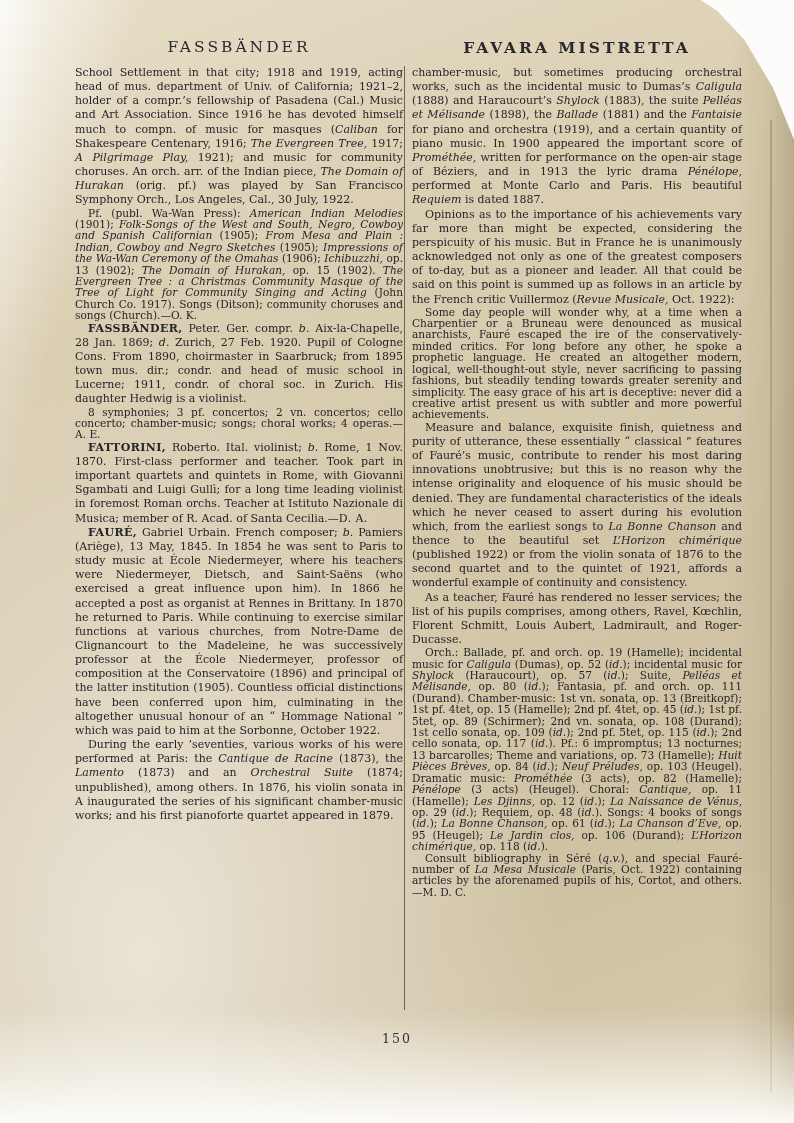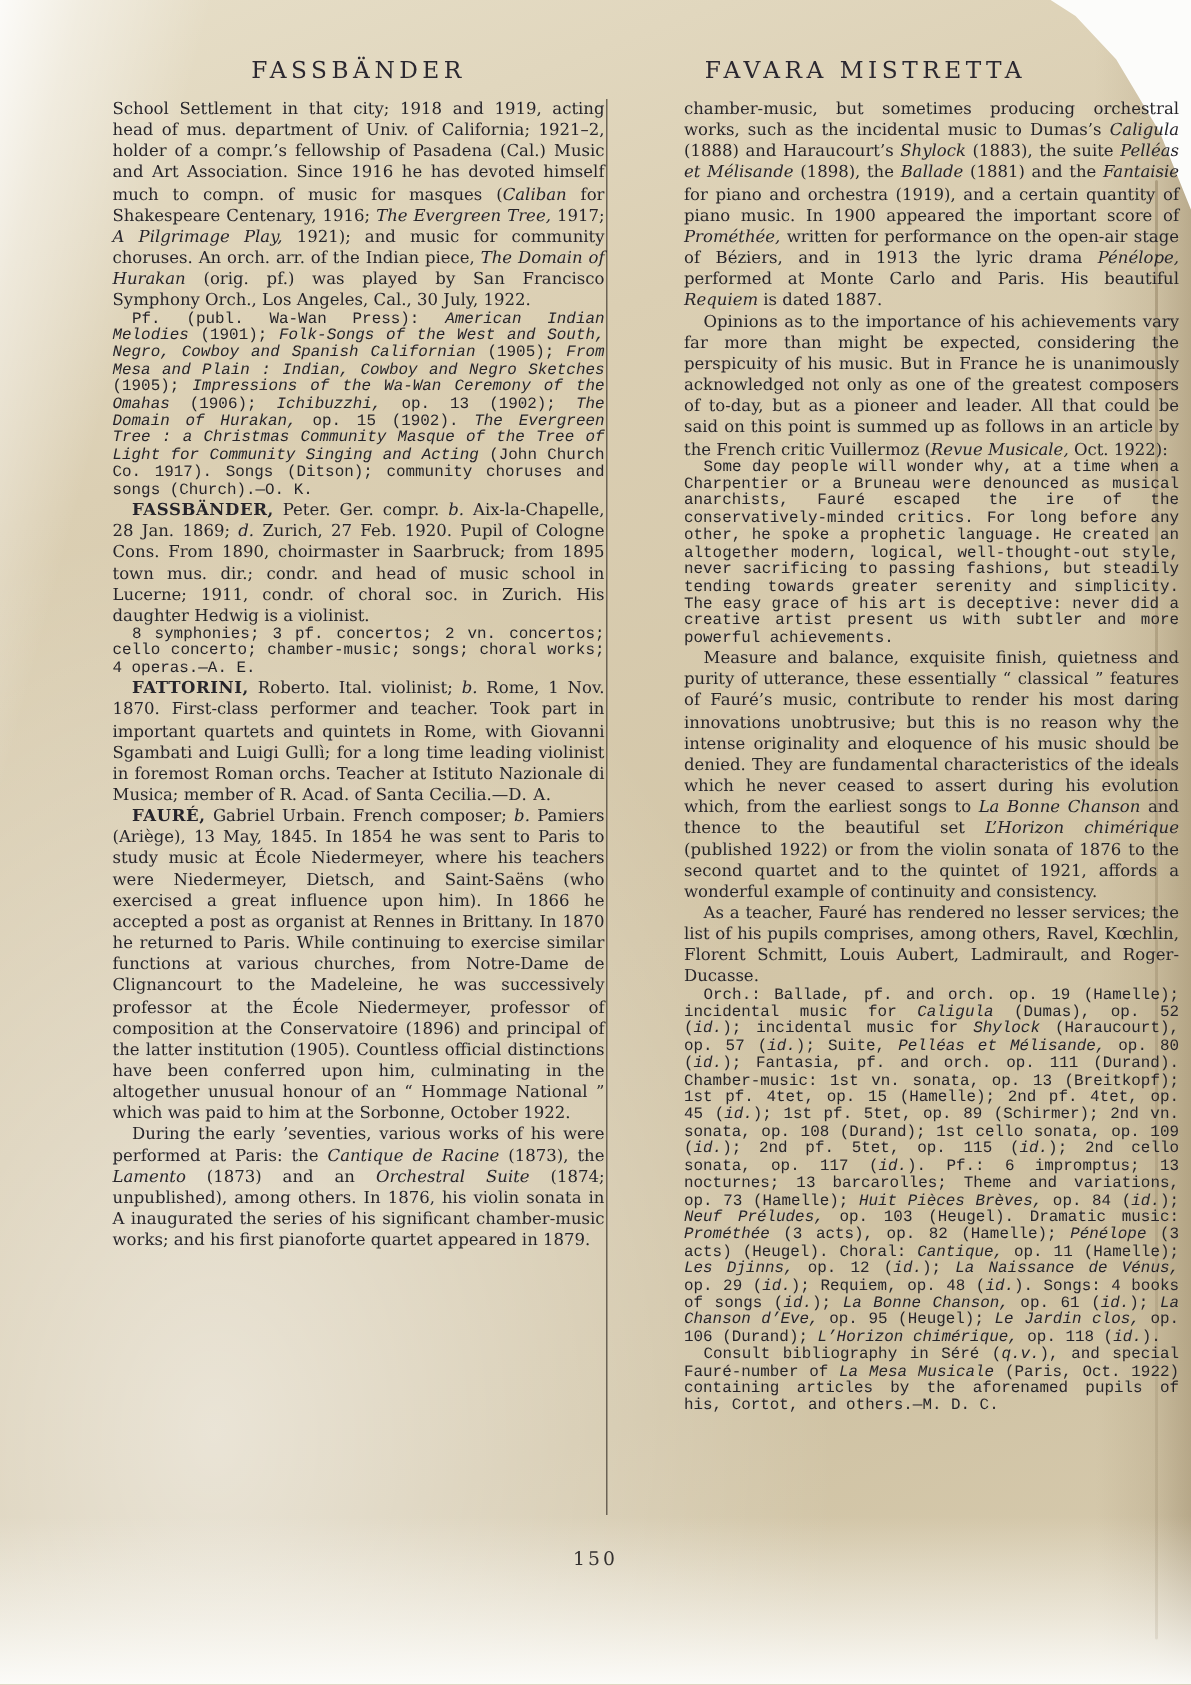--- a/index.html
+++ b/index.html
@@ -26,37 +26,37 @@
     position:absolute;top:0;right:0;width:104px;height:152px;
     background:#fcfcfa;
     clip-path:polygon(10% 0, 100% 0, 100% 92%, 80% 58%, 52% 26%, 26% 7%);
   }
   .running-head{
     position:absolute;top:38px;height:22px;
     font-size:15.5px;letter-spacing:3px;color:#2b2830;
     text-align:center;white-space:nowrap;
   }
   .running-head.left{left:75px;width:328px;}
-  .running-head.right{left:412px;width:330px;}
+  .running-head.right{left:412px;width:330px;font-weight:bold;}
   .column{
     position:absolute;top:66px;color:#26242a;
   }
   .column.left{left:75px;width:328px;}
-  .column.right{left:412px;width:330px;margin-left:44px;}
+  .column.right{left:412px;width:330px;}
   .divider{
     position:absolute;left:404px;top:66px;width:1px;height:944px;
     background:rgba(70,62,52,0.75);
   }
   .block{
     margin:0;text-align:justify;
     font-size:11px;line-height:14.15px;
     text-rendering:optimizeLegibility;
   }
   .block.indent{text-indent:13px;}
-  .block.small{font-size:10.6px;line-height:11.4px;font-family:Liberation Mono, monospace;}
+  .block.small{font-size:10.6px;line-height:11.4px;}
   .run-i{font-style:italic;}
   .run-b{font-weight:bold;letter-spacing:0.4px;}
   .run-sc{font-variant:small-caps;letter-spacing:0.4px;}
   .page-number{
     position:absolute;left:0;width:794px;top:1031px;
     text-align:center;font-size:12.5px;letter-spacing:2px;color:#33302f;
   }
 </style>
 </head>
 <body>

